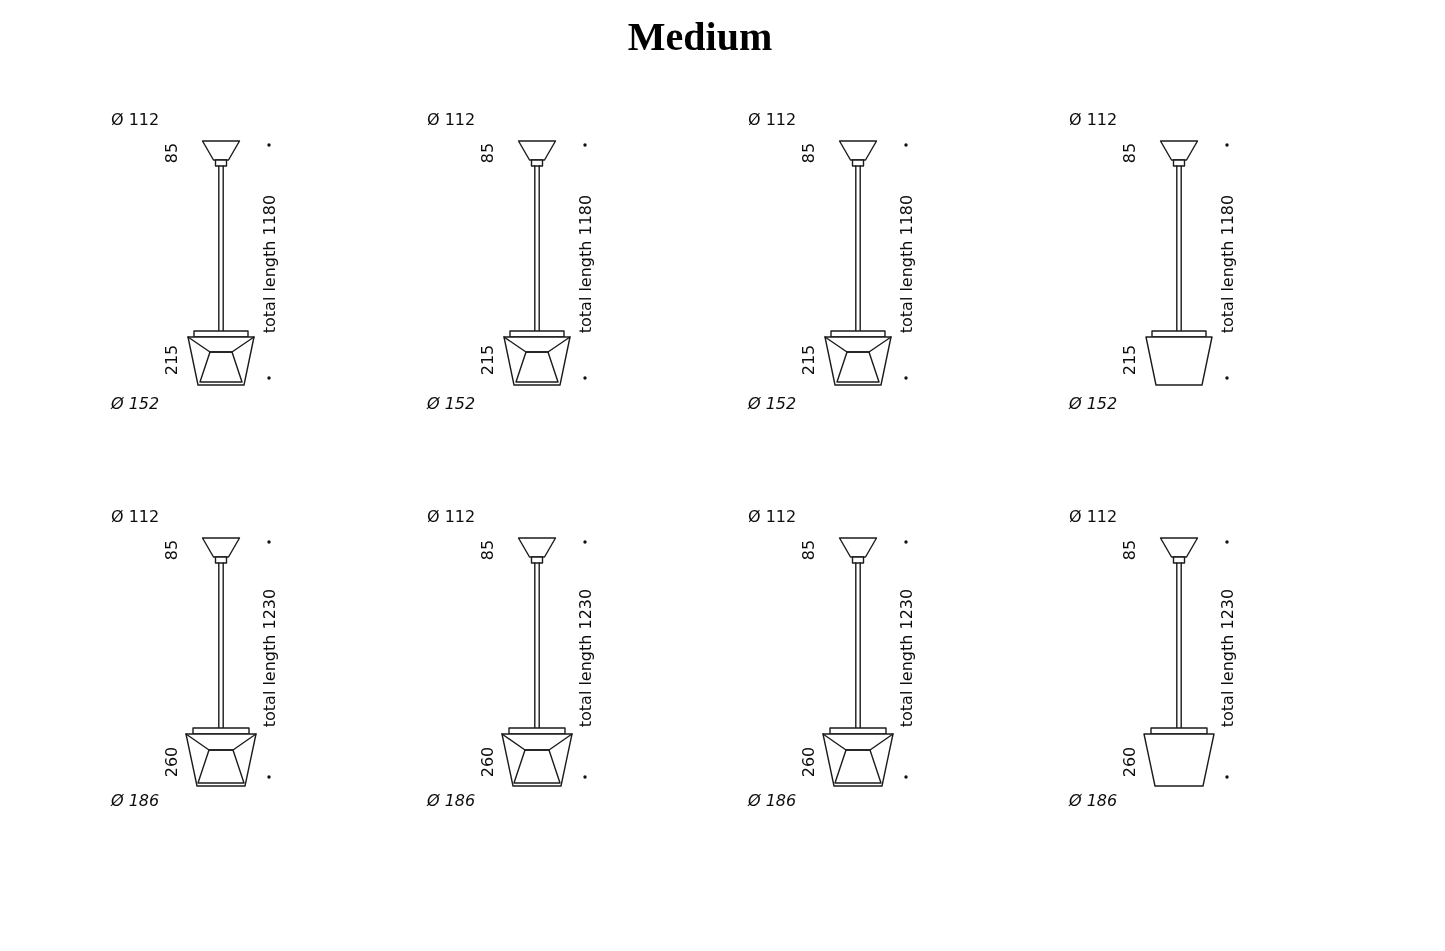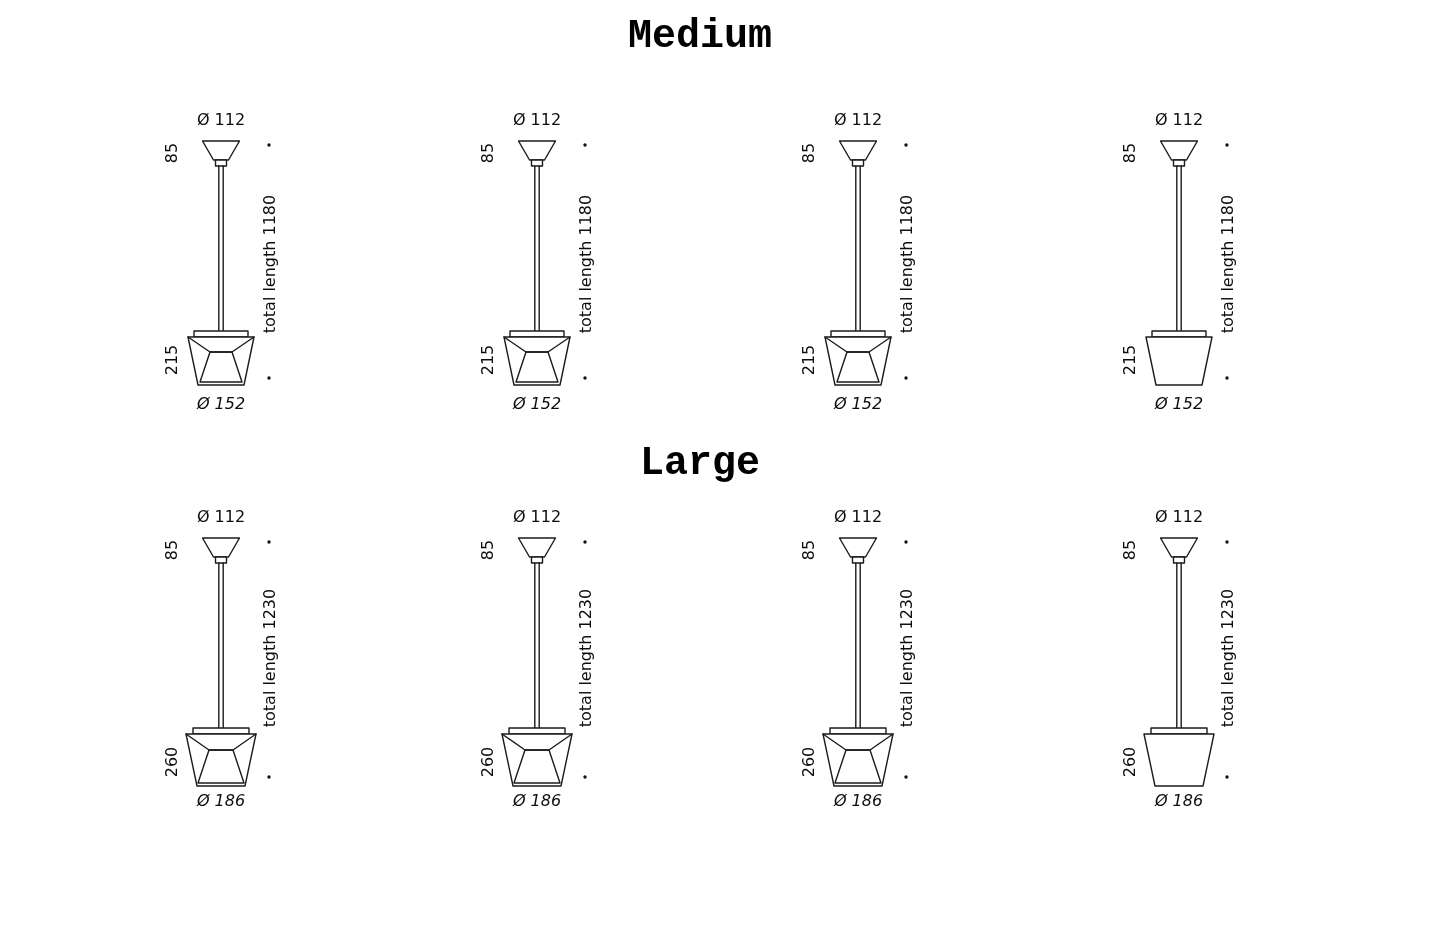--- a/index.html
+++ b/index.html
@@ -1,28 +1,28 @@
 <!DOCTYPE html>
 <html><head>
 <meta charset="utf-8">
 <style>
   html,body{margin:0;padding:0;background:#ffffff;}
   #stage{position:relative;width:1445px;height:951px;background:#ffffff;overflow:hidden;
          font-family:"Liberation Sans",sans-serif;}
   .section-title{position:absolute;left:0;width:1400px;text-align:center;
-                 font-family:Liberation Mono, monospace;font-weight:bold;
+                 font-family:Liberation Serif, serif;font-weight:bold;
                  font-size:40px;line-height:40px;color:#000;}
   #title-medium{top:17px;}
   #title-large{top:444px;}
   .cell{position:absolute;width:220px;height:330px;}
   .c1{left:111px;} .c2{left:427px;} .c3{left:748px;} .c4{left:1069px;}
   .row-m{top:105px;} .row-l{top:502px;}
   .dim{position:absolute;font-family:"DejaVu Sans","Liberation Sans",sans-serif;
        font-size:16px;line-height:18px;color:#0d0d0d;white-space:nowrap;}
-  .cx{left:0;right:0;text-align:center;}
+  .cx{left:0;right:0;text-align:left;}
   .top-dia{top:6px;}
   .bot-dia{top:290px;font-style:italic;}
   .rot{transform:rotate(-90deg);width:60px;height:18px;text-align:center;}
   .h-canopy{left:31px;top:39px;}
   .h-shade-m{left:31px;top:246px;}
   .h-shade-l{left:31px;top:251px;}
   .t-len{transform:rotate(-90deg);width:160px;height:18px;text-align:center;left:79px;}
   .t-len-m{top:150px;}
   .t-len-l{top:147px;}
   .lampsvg{position:absolute;left:0;top:0;}
@@ -37,21 +37,20 @@
 
   <svg width="0" height="0" style="position:absolute">
     <defs>
       <pattern id="meshpat" width="5" height="5" patternUnits="userSpaceOnUse">
         <path d="M0 0.5 H5 M0.5 0 V5" stroke="#1b1b1b" stroke-width="1" fill="none"></path>
       </pattern>
     </defs>
   </svg>
 
   <div class="section-title" id="title-medium">Medium</div>
-  <div class="section-title" id="title-large">Large</div>
 
   <div class="cell row-m c1">
     <svg class="lampsvg" width="220" height="330" viewBox="0 0 220 330">
       <path class="fw" d="M91.5 36 H128.5 L117.5 55 H102.5 Z"></path>
       <rect class="fw" x="104.5" y="55" width="11" height="6"></rect>
       <path class="ln" d="M107.8 61 V226 M112.2 61 V226"></path>
       <rect class="fw" x="83" y="226" width="54" height="6"></rect>
       <path class="fw" d="M77 232 H143 L133 280 H87 Z"></path>
       <path class="ln" d="M77 232 L99 247 H121 L143 232"></path>
       <path class="ln" d="M99 247 H121 L131 277 H89 Z"></path>

